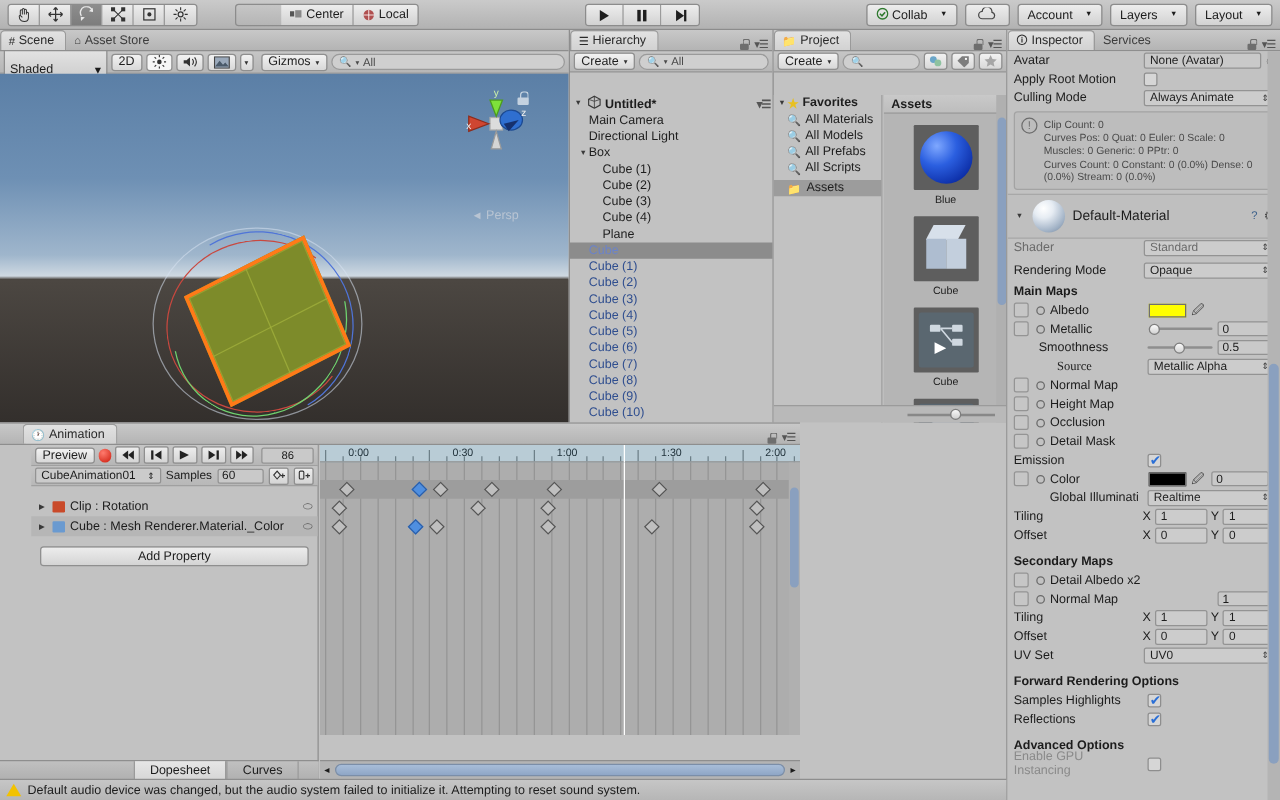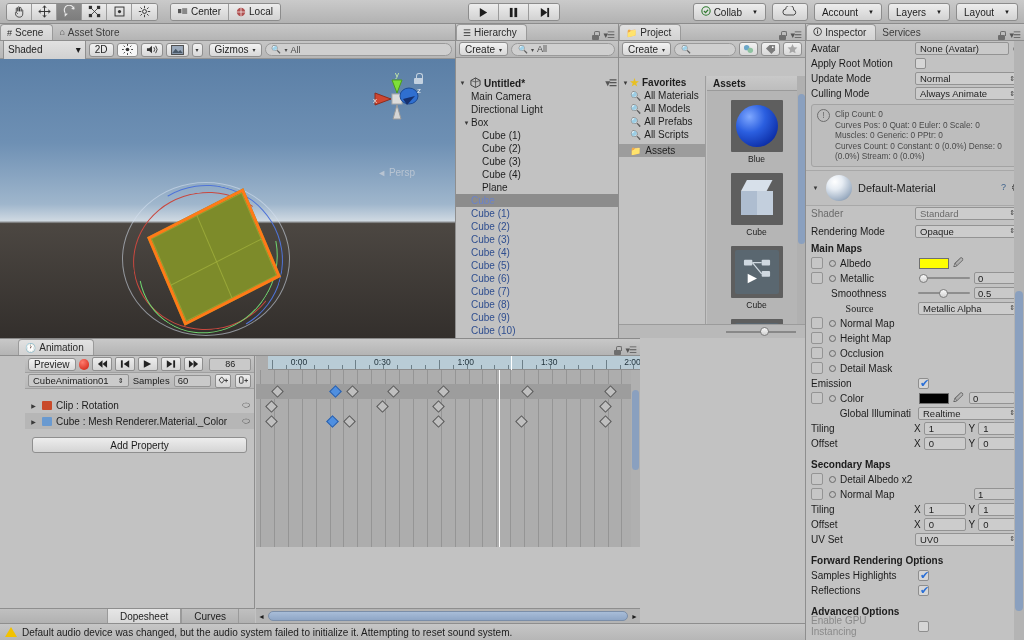--- a/index.html
+++ b/index.html
@@ -51,21 +51,21 @@
 
   
   #topbar { position:absolute; left:0; top:0; width:1024px; height:24px;
             background:linear-gradient(#cacaca,#b2b2b2); border-bottom:1px solid #8c8c8c;
             display:flex; align-items:center; padding:0 6px; }
   .toolgroup { display:flex; border:1px solid #8c8c8c; border-radius:3px; overflow:hidden; height:18px; }
   .tgbtn { width:25px; height:100%; display:flex; align-items:center; justify-content:center;
            background:linear-gradient(#ededed,#d2d2d2); border-right:1px solid #9b9b9b; }
   .tgbtn:last-child { border-right:none; }
   .tgbtn.on { background:linear-gradient(#8d8d8d,#7d7d7d); }
-  .pivotgroup { display:flex; margin-left:12px; gap:0; height:18px; border-radius:3px; overflow:hidden; border:1px solid #8c8c8c;}
+  .pivotgroup { display:flex; margin-left:30px; gap:0; height:18px; border-radius:3px; overflow:hidden; border:1px solid #8c8c8c;padding-left:36px;}
   .pivotbtn { display:flex; align-items:center; gap:3px; padding:0 7px; background:linear-gradient(#ededed,#d2d2d2);
               font-size:10px; border-right:1px solid #9b9b9b; }
   .pivotbtn:last-child { border-right:none;}
   .playgroup { position:absolute; left:468px; top:3px; display:flex; height:18px; border:1px solid #8c8c8c; border-radius:3px; overflow:hidden;}
   .playbtn { width:30px; display:flex; align-items:center; justify-content:center;
              background:linear-gradient(#ededed,#d2d2d2); border-right:1px solid #9b9b9b;}
   .playbtn:last-child{border-right:none;}
   .rightgroup { position:absolute; right:6px; top:3px; display:flex; gap:6px; align-items:center; height:18px;}
   .rbtn { height:18px; border:1px solid #8c8c8c; border-radius:3px;
           background:linear-gradient(#ededed,#d2d2d2); display:flex; align-items:center;
@@ -177,21 +177,21 @@
              font-size:9px; display:flex; align-items:center; justify-content:center;}
   .animclip { height:16px; display:flex; align-items:center; gap:4px; padding:0 3px;
               background:linear-gradient(#c4c4c4,#b8b8b8); border-bottom:1px solid #a0a0a0;}
   .clipsel { width:108px; height:13px; background:#cbcbcb; border:1px solid #939393; border-radius:2px;
              display:flex; align-items:center; padding:0 4px; font-size:9.5px;}
   .clipsel:after{content:"⇕"; margin-left:auto; font-size:7px;}
   .proprow { height:16px; display:flex; align-items:center; gap:4px; padding:0 4px; font-size:10px;}
   .proprow.alt { background:#b6b6b6; }
   .addprop { margin:8px auto 0; width:215px; height:16px; border:1px solid #8f8f8f; border-radius:3px;
              background:linear-gradient(#ededed,#d4d4d4); display:flex; align-items:center; justify-content:center; font-size:10px;}
-  #animright { position:absolute; left:256px; top:17px; width:384px; height:191px; background:#adadad; overflow:hidden;padding-left:12px;}
+  #animright { position:absolute; left:256px; top:17px; width:384px; height:232px; background:#adadad; overflow:hidden;}
   .timeruler { height:14px; background:#b9ccd6; position:relative; border-bottom:1px solid #8e8e8e;}
   .ruletick { position:absolute; bottom:0; width:1px; background:#6d7f88; }
   .rulelabel { position:absolute; top:1px; font-size:8.5px; color:#22333c;}
   .dopebg { position:absolute; left:0; top:14px; width:100%; height:254px;}
   .doperow { position:absolute; left:0; width:100%; height:15px;}
   .doperow.hl { background:#9d9d9d; }
   .vgrid { position:absolute; top:0; width:1px; height:100%; background:rgba(120,120,120,.45);}
   .kf { position:absolute; width:9px; height:9px; background:#bfbfbf; border:1px solid #555;
         transform:rotate(45deg); }
   .kf.sel { background:#4f8fe0; border-color:#2c5fa8; }
@@ -335,21 +335,21 @@
       <div class="tab active">
         <span style="font-size:9px;">#</span>
         <span>Scene</span>
       </div>
       <div class="tab inactive">
         <span style="font-size:9px;">⌂</span>
         <span>Asset Store</span>
       </div>
     </div>
     <div class="toolrow">
-      <div style="width:88px;height:14px;border:1px solid #8f8f8f;border-radius:2px;background:linear-gradient(#e4e4e4,#cecece);display:flex;align-items:center;padding:12px 4px;font-size:10px;gap:28px;">
+      <div style="width:88px;height:14px;border:1px solid #8f8f8f;border-radius:2px;background:linear-gradient(#e4e4e4,#cecece);display:flex;align-items:flex-start;padding:12px 4px;font-size:10px;gap:28px;">
         <span>Shaded</span>
         <span class="car" style="margin-left:auto;">▾</span>
       </div>
       <div class="btn">
           <span>2D</span>
         </div>
       <div class="btn" style="background:#f6f6f6;padding:0 4px;">
         <svg width="11" height="11" viewBox="0 0 12 12">
             <circle cx="6" cy="6" r="2" fill="#333"></circle>
             <path d="M6 0v2M6 10v2M0 6h2M10 6h2M1.8 1.8l1.4 1.4M8.8 8.8l1.4 1.4M10.2 1.8L8.8 3.2M3.2 8.8l-1.4 1.4" stroke="#333" stroke-width="1"></path>
@@ -669,26 +669,20 @@
       <div class="irow">
         <span class="ilabel">Avatar</span>
         <span class="ifield white" style="flex:1;">
             <span>None (Avatar)</span>
           </span>
         <span style="font-size:8px;color:#444;">◎</span>
       </div>
       <div class="irow">
         <span class="ilabel">Apply Root Motion</span>
         <span class="cb"></span>
-      </div>
-      <div class="irow">
-        <span class="ilabel">Update Mode</span>
-        <span class="ifield popup" style="flex:1;">
-            <span>Normal</span>
-          </span>
       </div>
       <div class="irow">
         <span class="ilabel">Culling Mode</span>
         <span class="ifield popup" style="flex:1;">
             <span>Always Animate</span>
           </span>
       </div>
       <div class="helpbox">
         <span class="warnc">!</span>
         <span id="animator-info">

